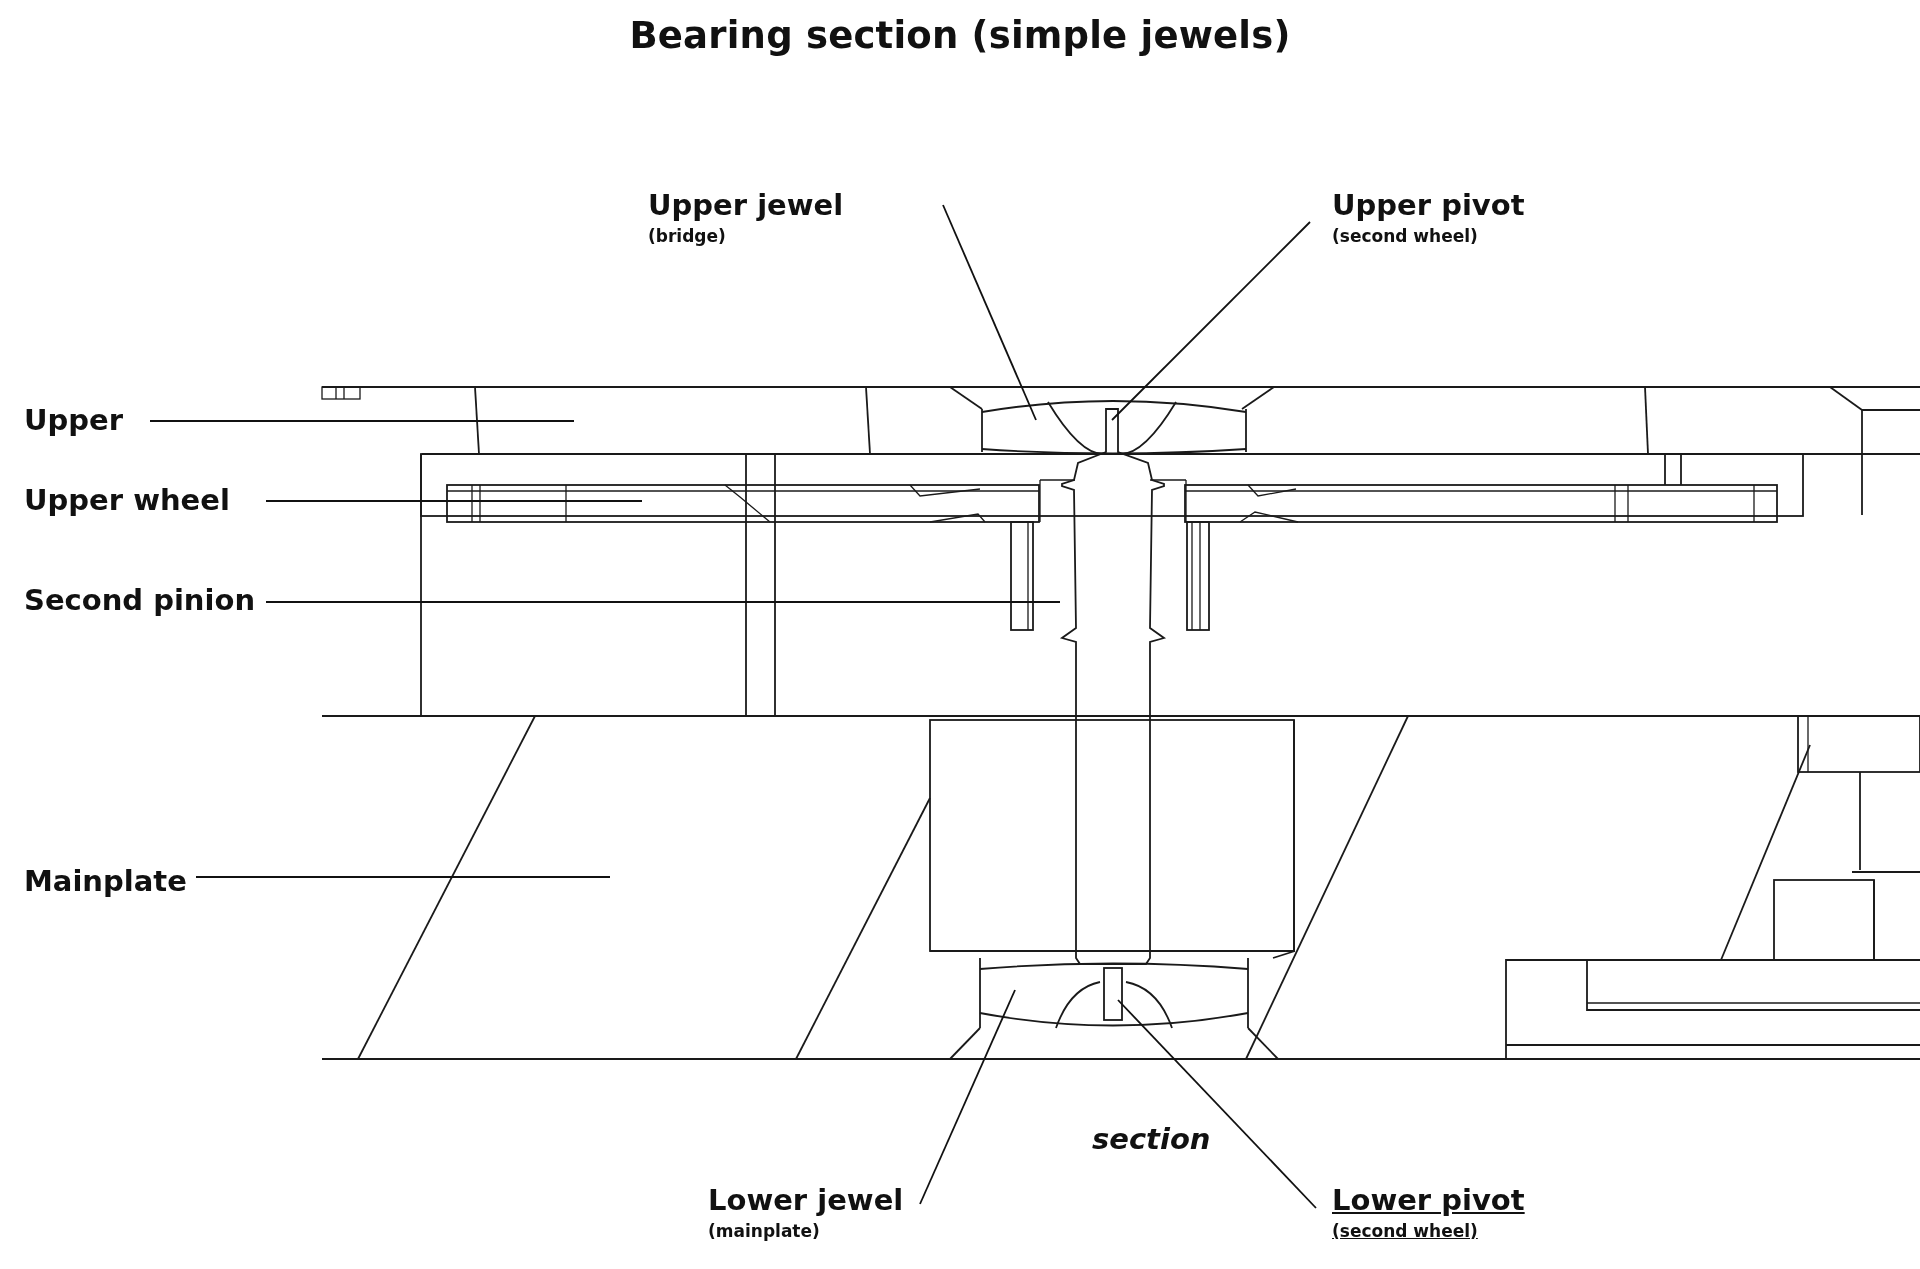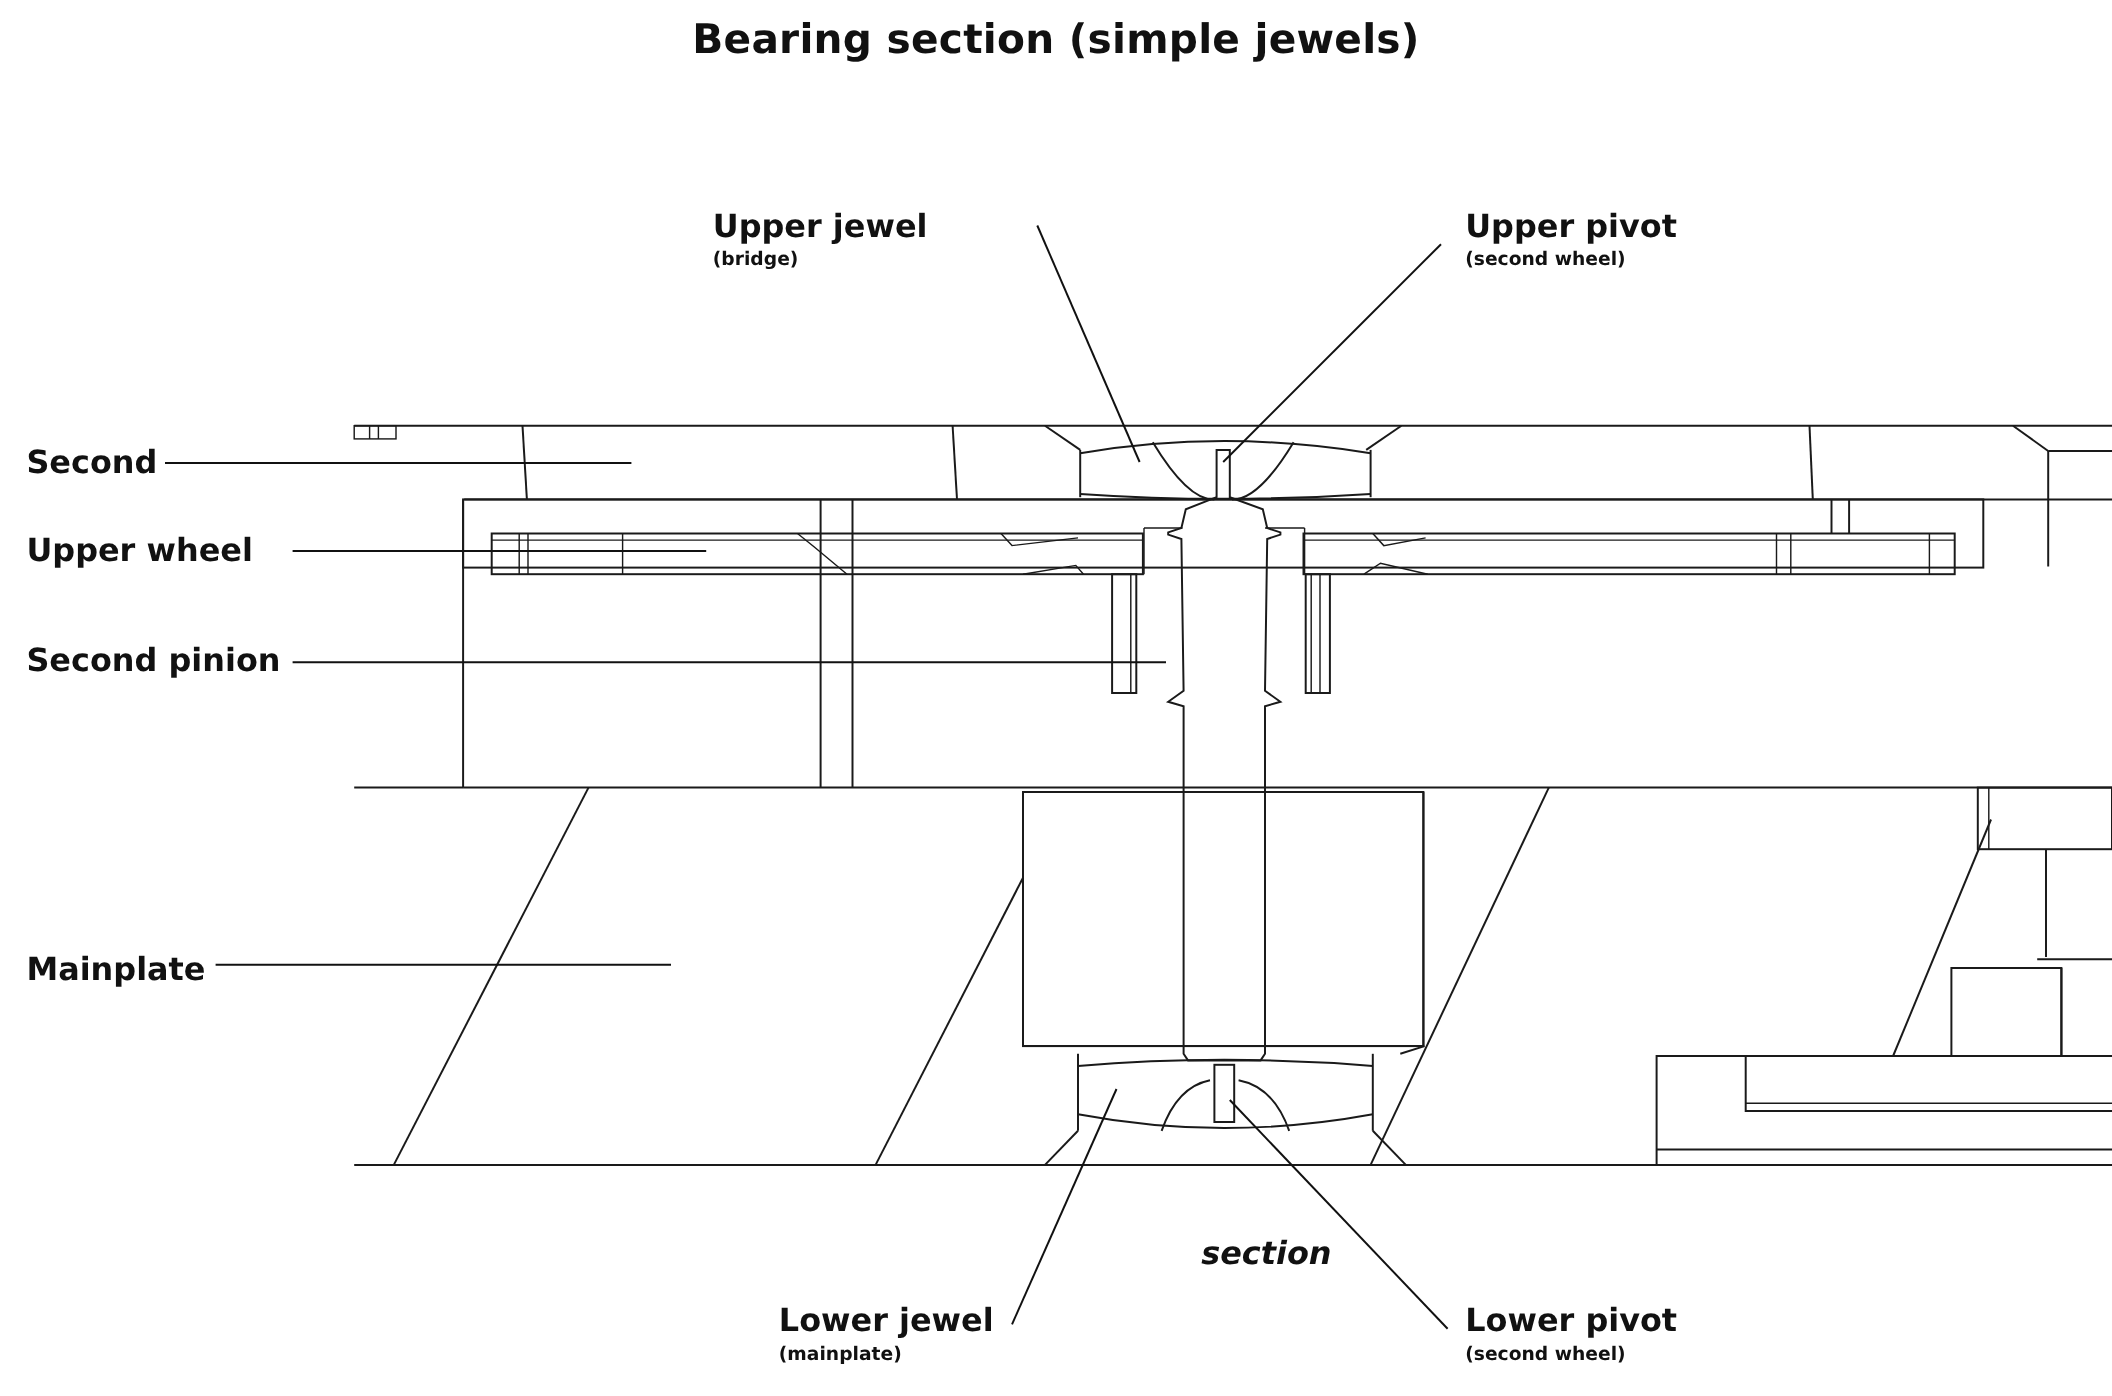--- a/index.html
+++ b/index.html
@@ -129,36 +129,36 @@
     <line class="ld" x1="266" y1="501" x2="642" y2="501"></line>
     <line class="ld" x1="266" y1="602" x2="1060" y2="602"></line>
     <line class="ld" x1="196" y1="877" x2="610" y2="877"></line>
     <line class="ld" x1="943" y1="205" x2="1036" y2="420"></line>
     <line class="ld" x1="1310" y1="222" x2="1112" y2="420"></line>
     <line class="ld" x1="920" y1="1204" x2="1015" y2="990"></line>
     <line class="ld" x1="1316" y1="1208" x2="1118" y2="1000"></line>
   </g>
 </svg>
 
-<div class="lbl" style="left:24px;top:403px;">Second</div>
+<div class="lbl" style="left:24px;top:403px;">Upper</div>
 <div class="lbl" style="left:24px;top:483px;">Upper wheel</div>
 <div class="lbl" style="left:24px;top:583px;">Second pinion</div>
 <div class="lbl" style="left:24px;top:864px;">Mainplate</div>
 
 <div class="lbl" style="left:648px;top:188px;">
   <span>Upper jewel</span>
   <span class="sub">(bridge)</span>
 </div>
 <div class="lbl" style="left:1332px;top:188px;">
   <span>Upper pivot</span>
   <span class="sub">(second wheel)</span>
 </div>
 
 <div class="italic" style="left:1060px;top:1122px;margin-left:32px;">section</div>
 
 <div class="lbl" style="left:708px;top:1183px;">
   <span>Lower jewel</span>
   <span class="sub">(mainplate)</span>
 </div>
-<div class="lbl" style="left:1332px;top:1183px;">
+<div class="lbl" style="left:1332px;top:1183px;text-decoration:underline;">
   <span>Lower pivot</span>
   <span class="sub">(second wheel)</span>
 </div>
 
 </body></html>

